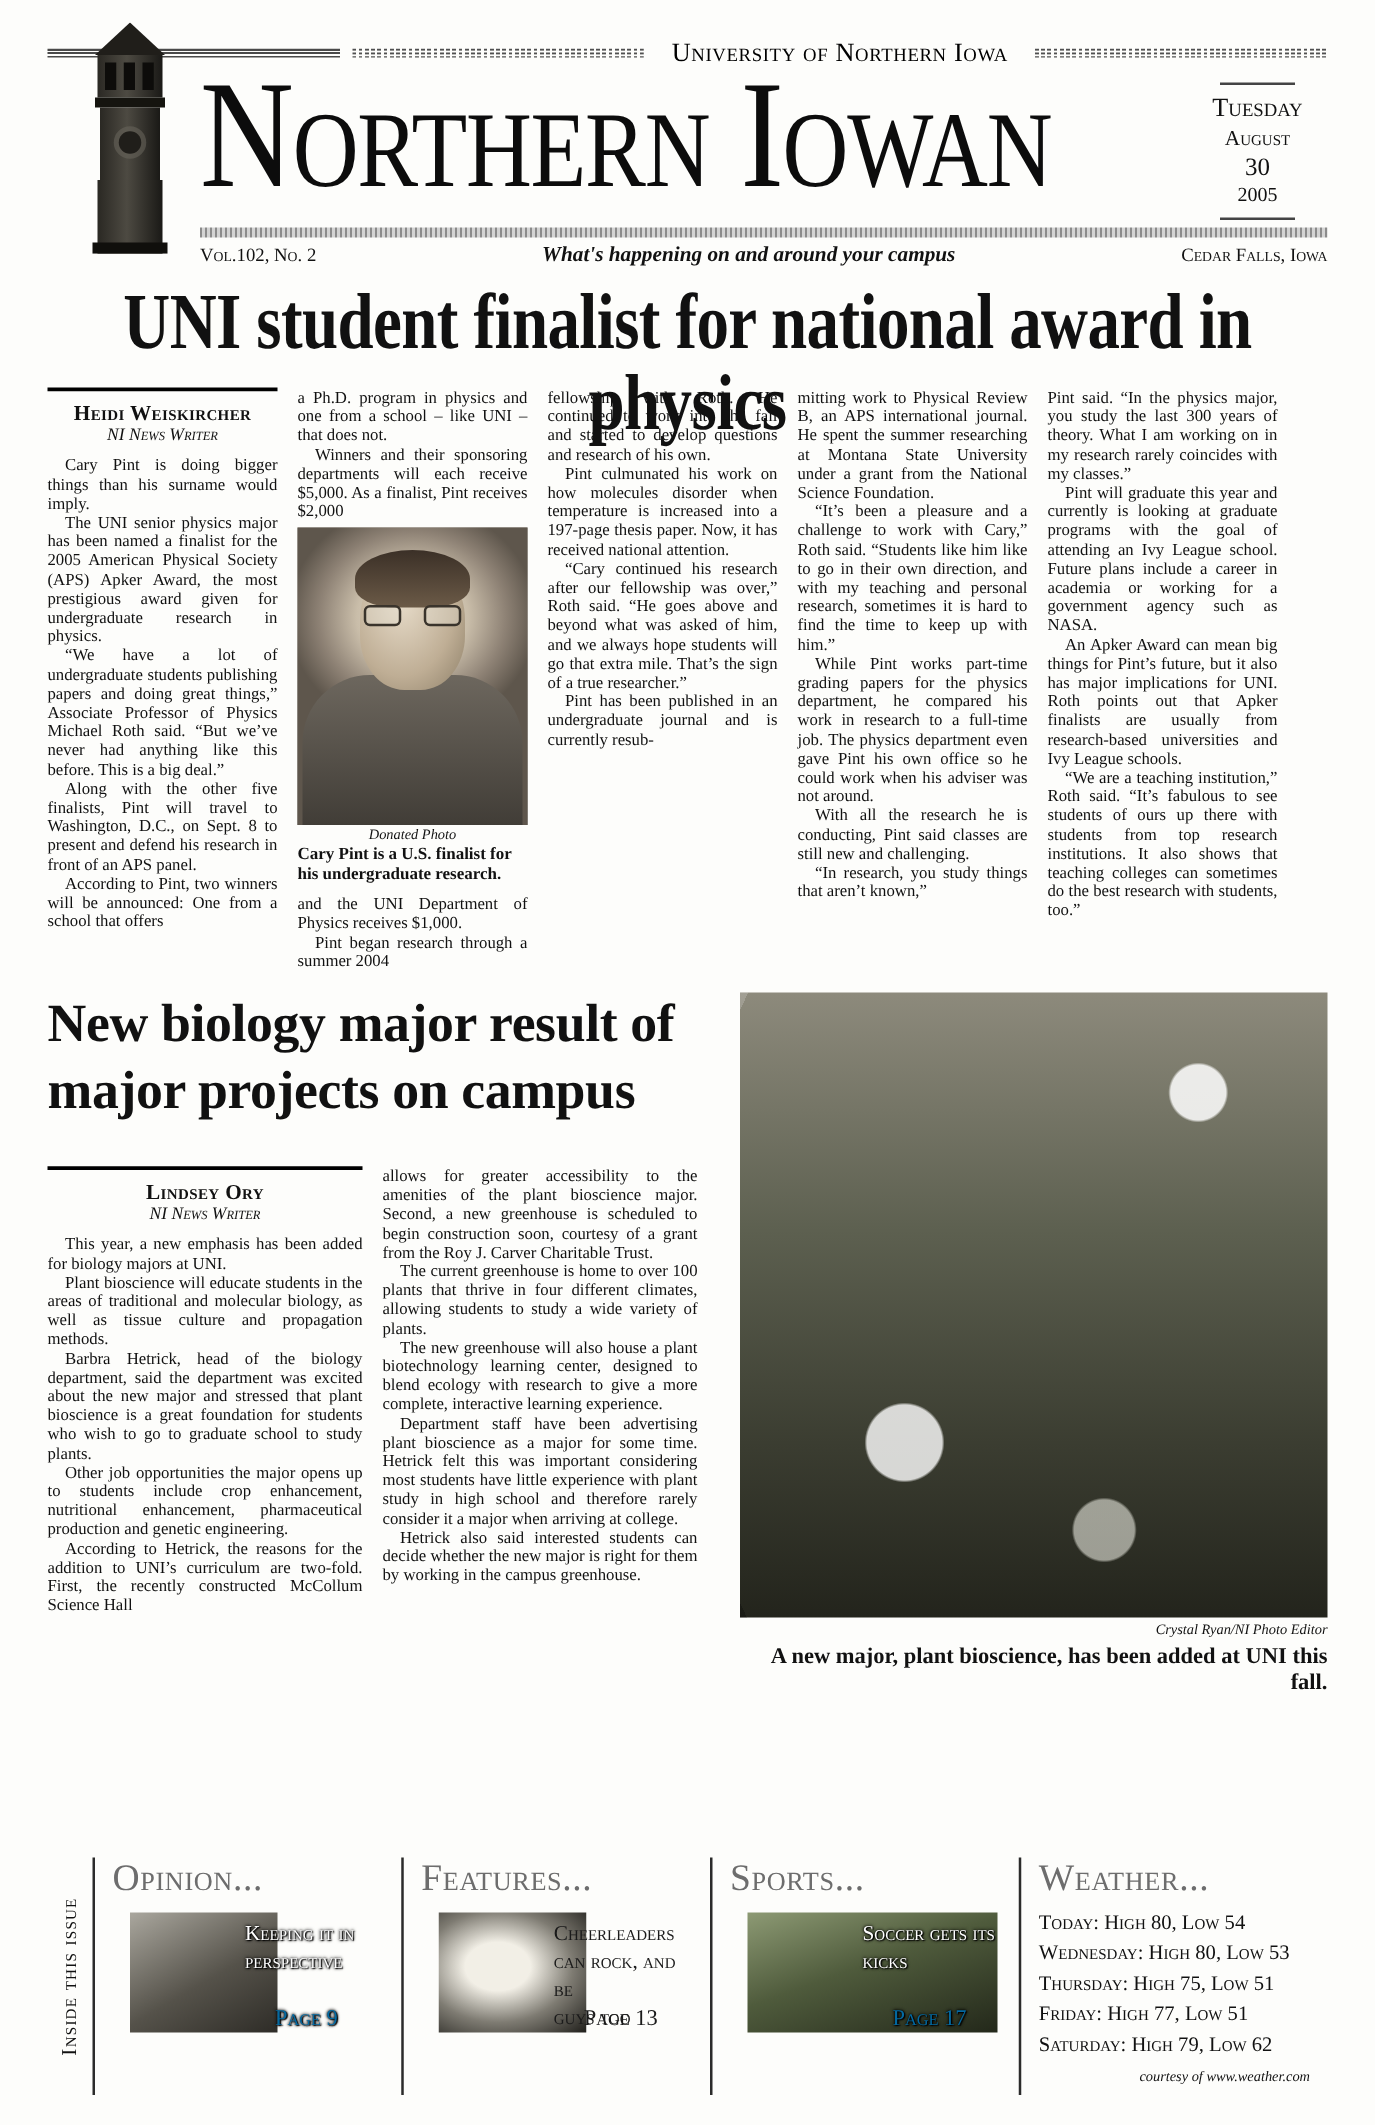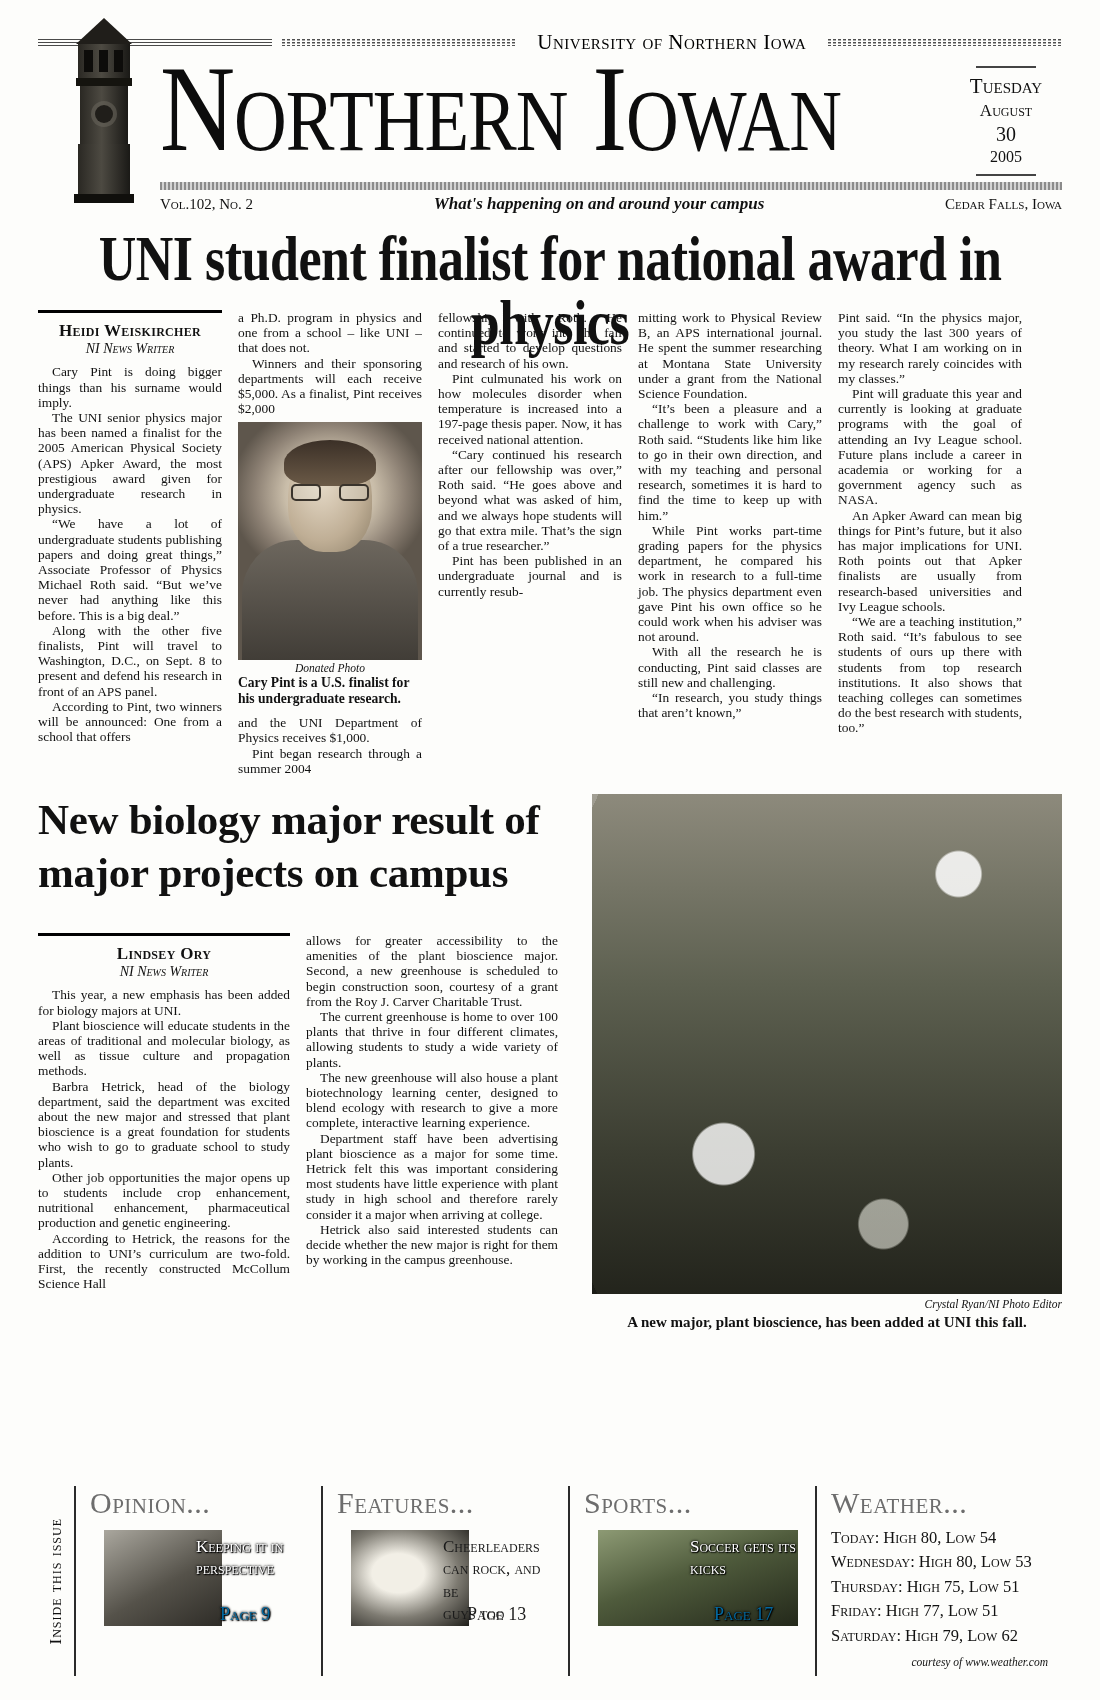--- a/index.html
+++ b/index.html
@@ -159,22 +159,22 @@
       radial-gradient(circle at 62% 86%, rgba(250,250,240,.55) 0 24px, transparent 26px),
       linear-gradient(115deg, rgba(255,255,255,.18) 0 6px, transparent 6px 26px),
       linear-gradient(65deg, rgba(0,0,0,.25) 0 5px, transparent 5px 30px),
       linear-gradient(180deg,#8d8a7c 0%,#5d6050 38%,#3b3d31 72%,#23241c 100%);
   }
   .gh-credit {
     position:absolute; right:0; top:504px; width:470px; text-align:right;
     font-style:italic; font-size:11.5px;
   }
   .gh-cap {
-    position:absolute; right:0; top:520px; width:470px; text-align:center;
-    font-weight:bold; font-size:15px;
+    position:absolute; right:0; top:520px; width:470px; text-align:right;
+    font-weight:bold; font-size:18px;
   }
 
   
   .footer { position:absolute; left:38px; right:38px; bottom:24px; height:190px; display:flex; }
   .inside-label {
     width:36px; display:flex; align-items:center; justify-content:center;
   }
   .inside-label span {
     writing-mode:vertical-rl; transform:rotate(180deg);
     font-variant:small-caps; font-size:17px; letter-spacing:1px; white-space:nowrap;

